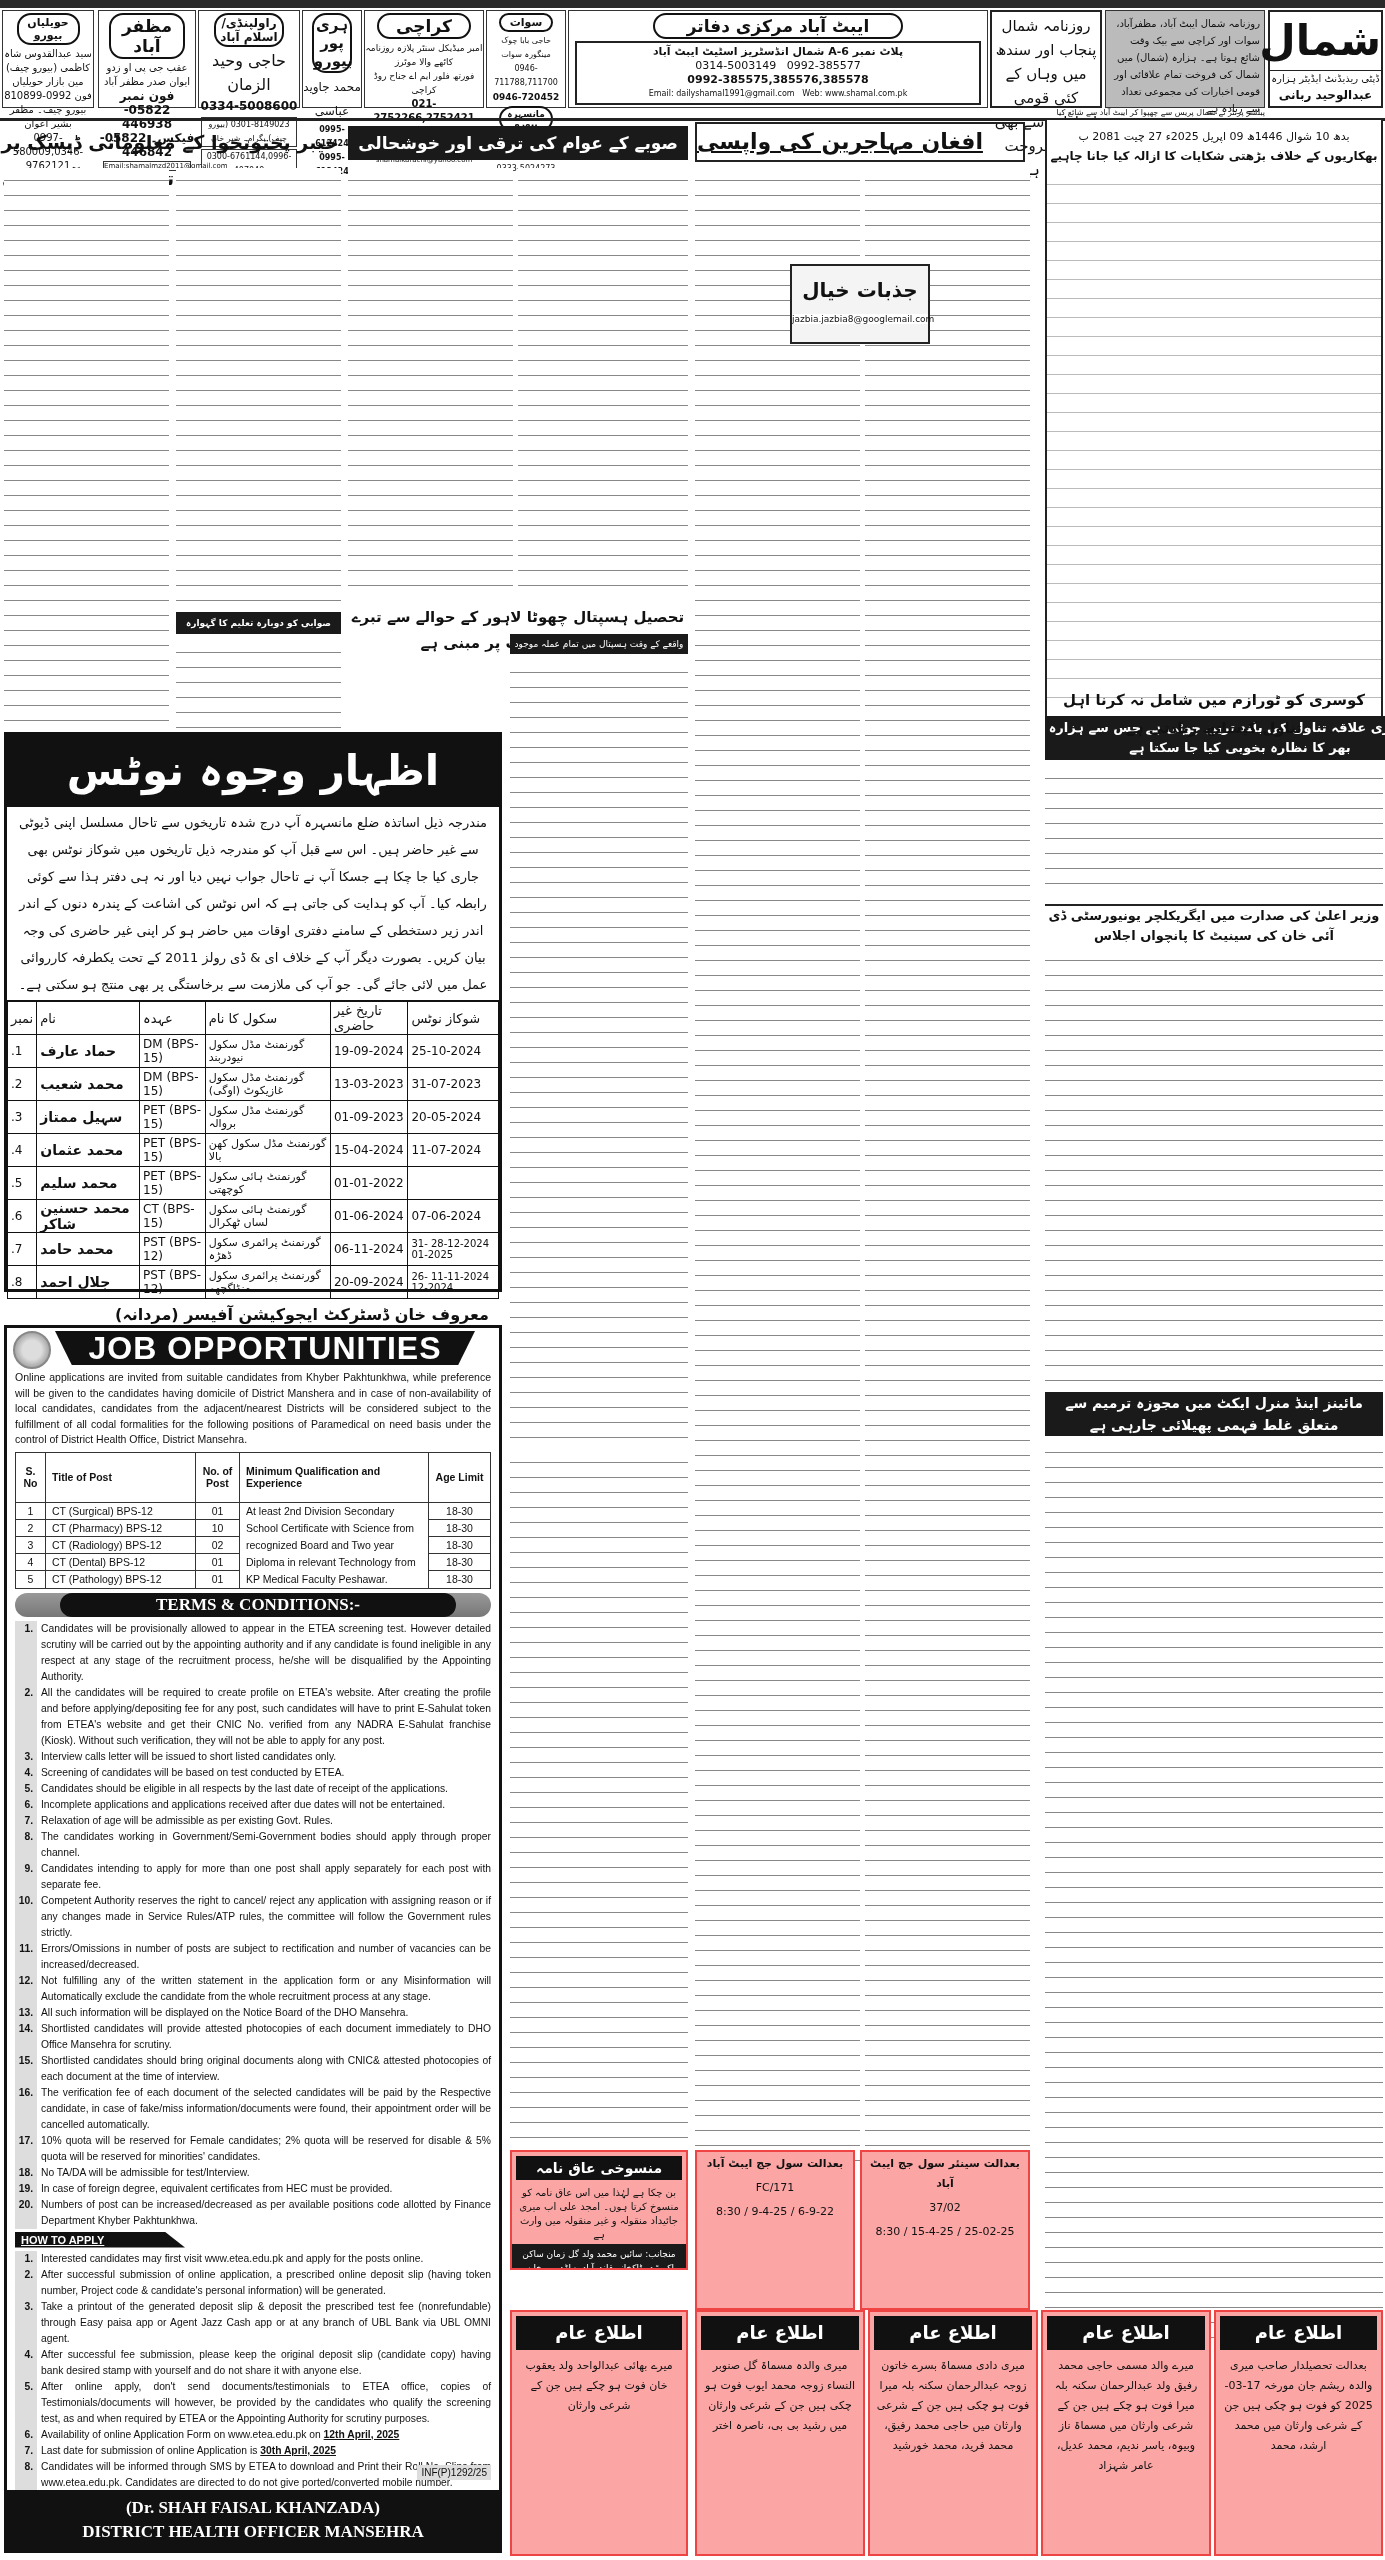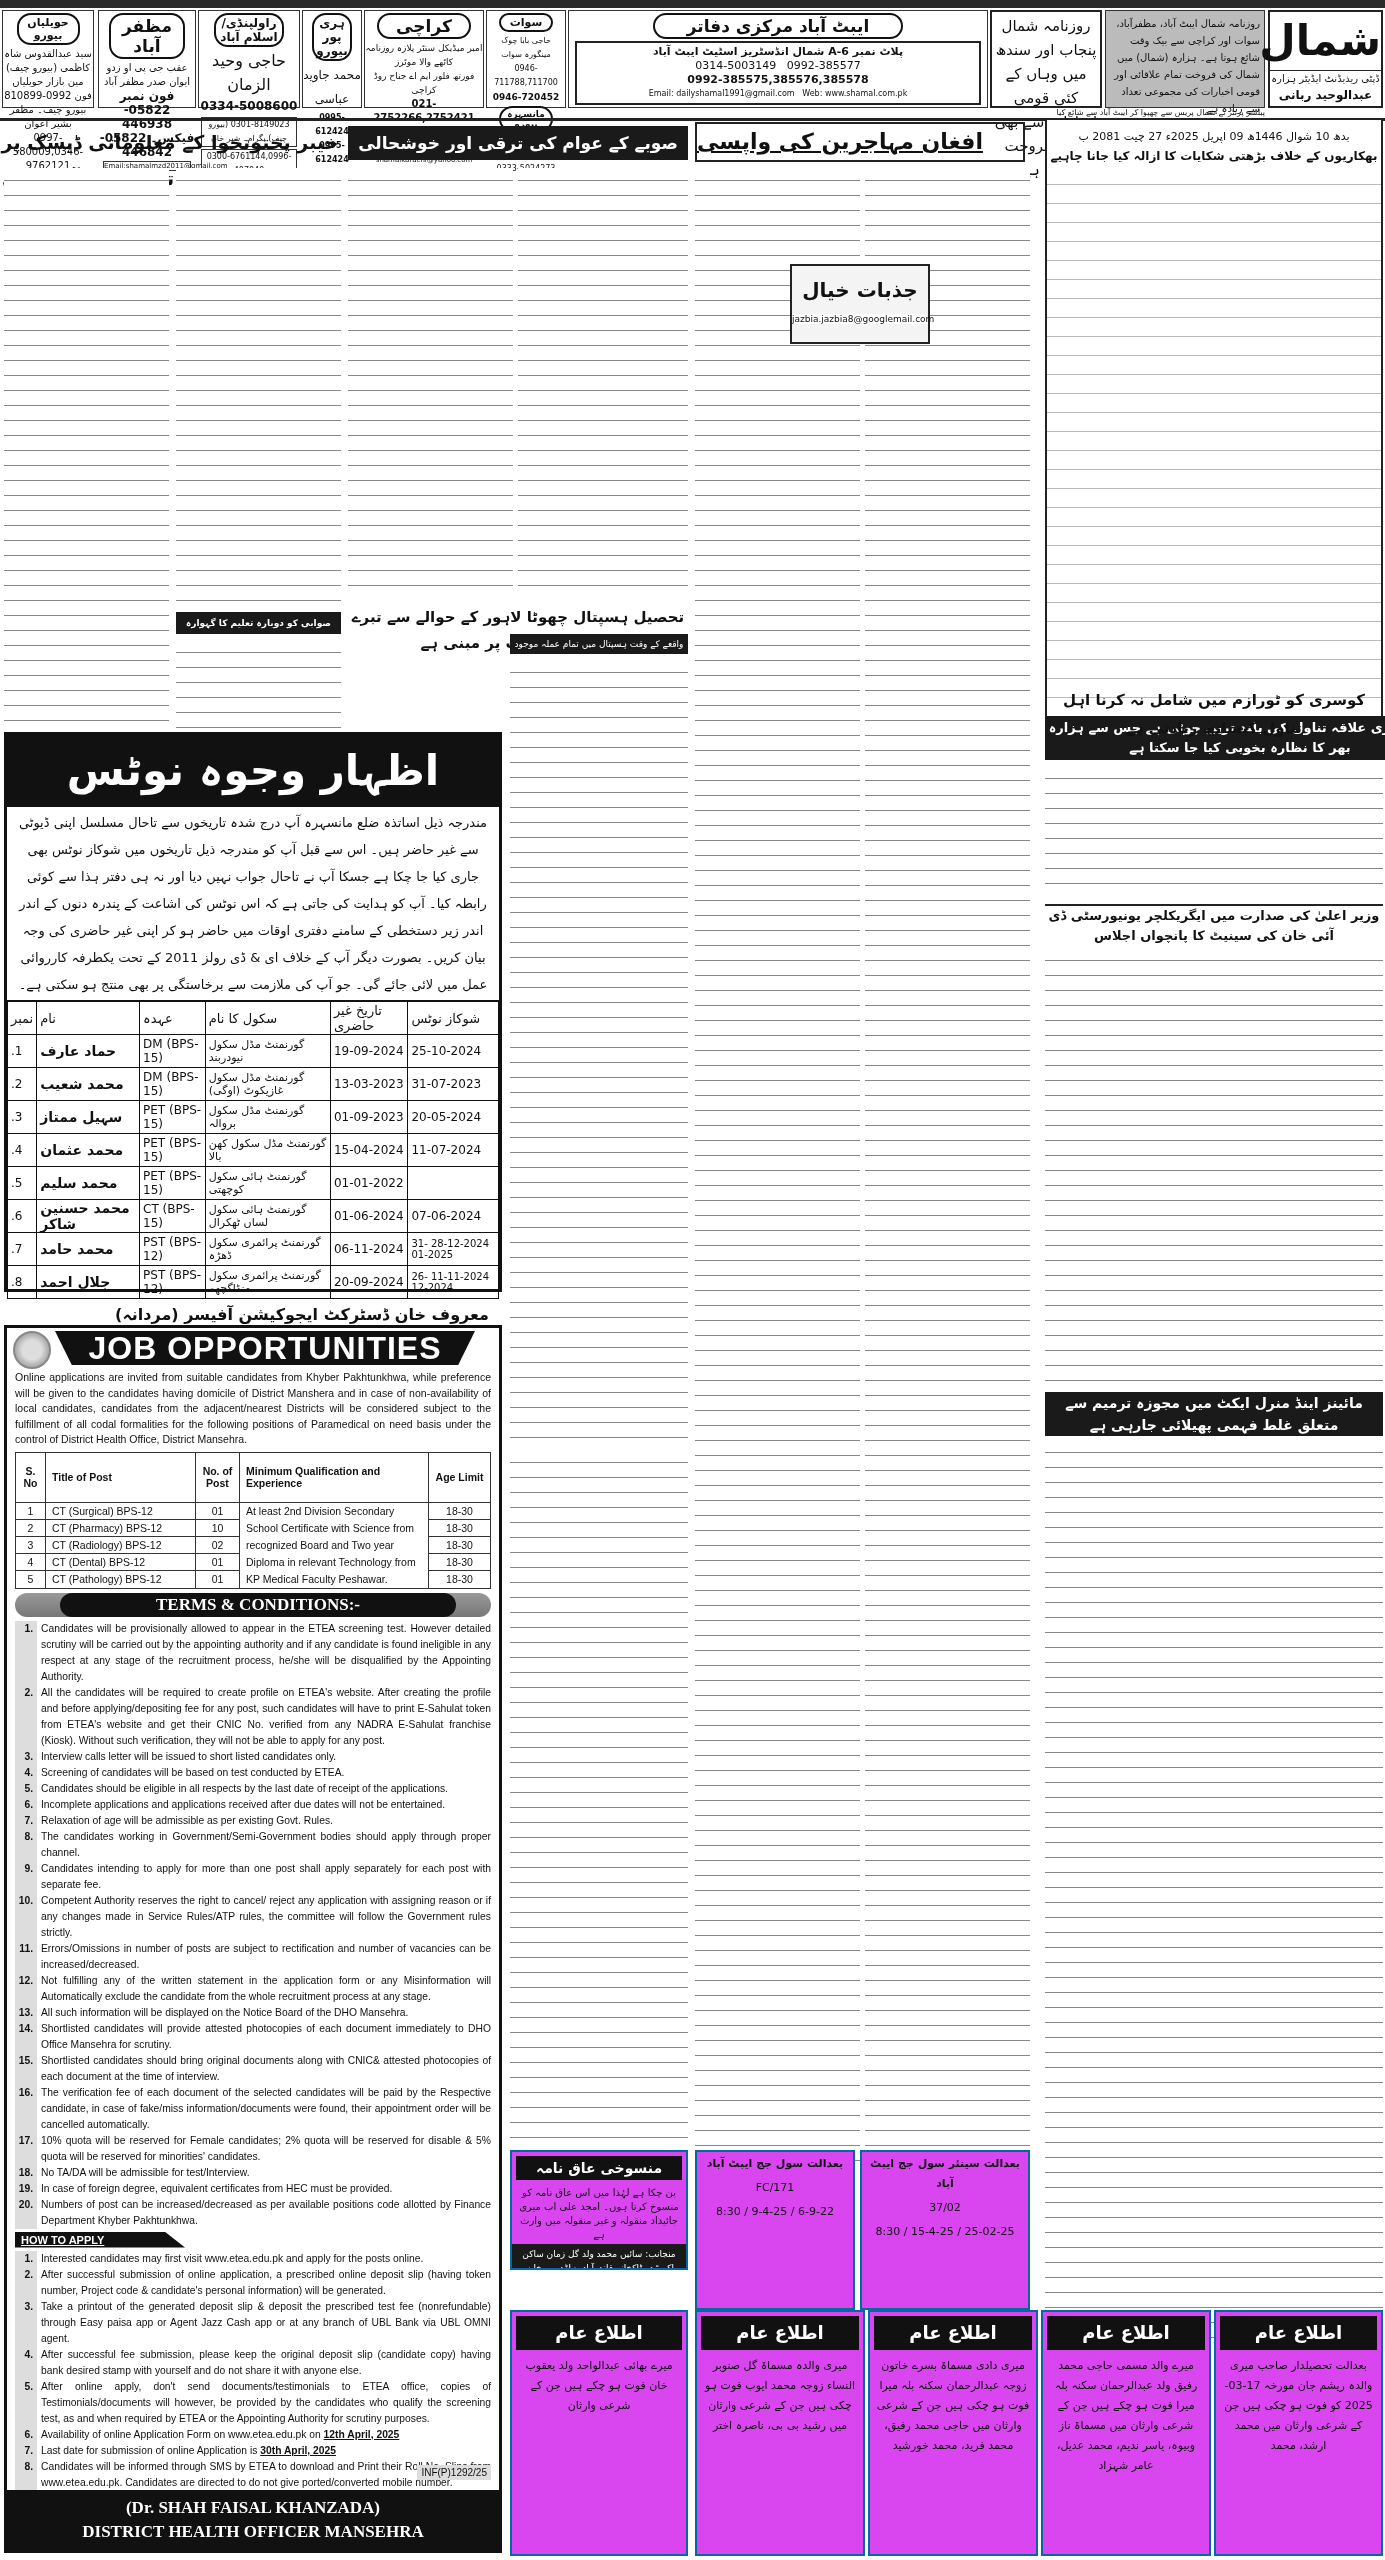--- a/index.html
+++ b/index.html
@@ -56,21 +56,21 @@
 .job .terms-h span{position:absolute;left:45px;right:35px;top:0;height:24px;background:#111;color:#fff;border-radius:12px;text-align:center;font-family:"Liberation Serif",serif;font-weight:bold;font-size:17px;line-height:24px}
 .job ol{list-style:none;padding:0 8px;font-size:10.3px;line-height:16px}
 .job ol li{display:flex}
 .job ol li .num{width:22px;flex:none;font-weight:bold;background:#ddd;text-align:right;padding-right:4px}
 .job ol li .t{flex:1;padding-left:4px;text-align:justify}
 .job .howh{margin:3px 8px;background:#111;color:#fff;font-weight:bold;font-size:11px;width:170px;padding:2px 6px;text-decoration:underline;clip-path:polygon(0 0,88% 0,100% 100%,0 100%)}
 .job .u{font-weight:bold;text-decoration:underline}
 .job .infp{position:absolute;right:8px;bottom:70px;background:#ddd;font-size:10px;padding:2px 4px}
 .job .officer{position:absolute;left:0;right:0;bottom:0;height:60px;background:#111;color:#fff;text-align:center;font-family:"Liberation Serif",serif;font-weight:bold;font-size:17px;line-height:24px;padding-top:6px}
 
-.ad{border:2px solid #0369a1;background:#d946ef;overflow:hidden}
+.ad{border:2px solid #ef4444;background:#fca5a5;overflow:hidden}
 .ad .ahead{background:#111;color:#fff;font-size:18px;font-weight:bold;text-align:center;direction:rtl;line-height:34px;margin:4px}
 .ad .abody{font-size:11px;line-height:20px;direction:rtl;text-align:center;padding:2px 6px}
 .ad .afoot{background:#1a1a1a;color:#fff;font-size:9px;direction:rtl;text-align:center;line-height:14px;padding:3px}
 </style>
 </head>
 <body>
 
 <div class="abs topbar"></div>
 
 <div class="abs bureau" style="left:2px;width:92px">
@@ -92,21 +92,21 @@
 
 <div class="abs bureau" style="left:198px;width:102px">
   <span class="pill sm" style="font-size:12px">راولپنڈی/اسلام آباد</span>
   <div class="big" style="font-size:16px">حاجی وحید الزمان</div>
   <div class="phone" style="font-size:12px">0334-5008600</div>
   <div class="line" style="font-size:8px;border:1px solid #333;margin:2px">0301-8149023 (بیورو چیف) بگرام۔ شیر خان</div>
   <div class="line" style="font-size:8px;border:1px solid #333;margin:2px">0300-6761144,0996-407049</div>
 </div>
 
 <div class="abs bureau" style="left:302px;width:60px">
-  <span class="pill sm" style="font-size:12px">ہری پور بیورو</span>
+  <span class="pill sm" style="font-size:15px">ہری پور بیورو</span>
   <div class="big" style="font-size:12px">محمد جاوید عباسی</div>
   <div class="line" style="font-size:8px;font-weight:bold">0995-612424</div>
   <div class="line" style="font-size:8px;font-weight:bold">0995-612424</div>
 </div>
 
 <div class="abs bureau" style="left:364px;width:120px">
   <span class="pill">کراچی</span>
   <div class="line" style="font-size:9px">امبر میڈیکل سنٹر پلازہ روزنامہ کاٹھے والا موٹرز</div>
   <div class="line" style="font-size:9px">فورتھ فلور ایم اے جناح روڈ کراچی</div>
   <div class="line" style="font-size:10px;font-weight:bold">021-2752266,2752421</div>

